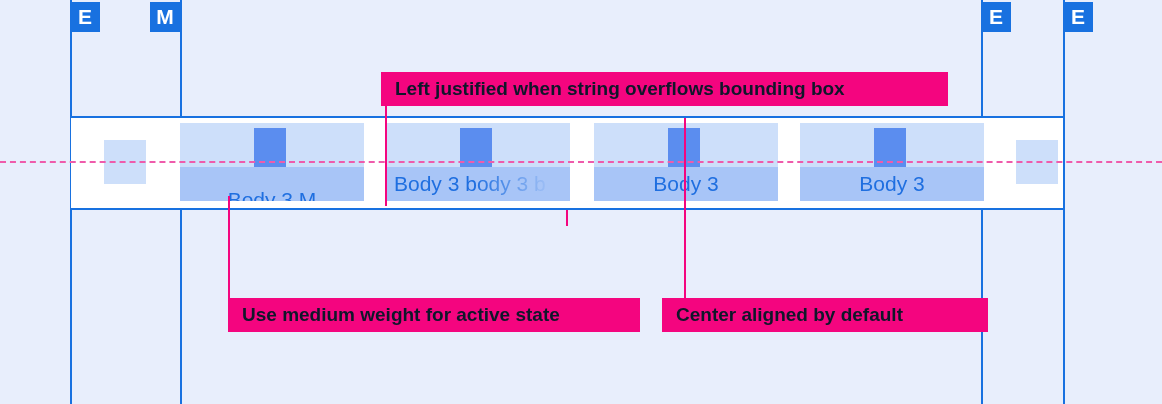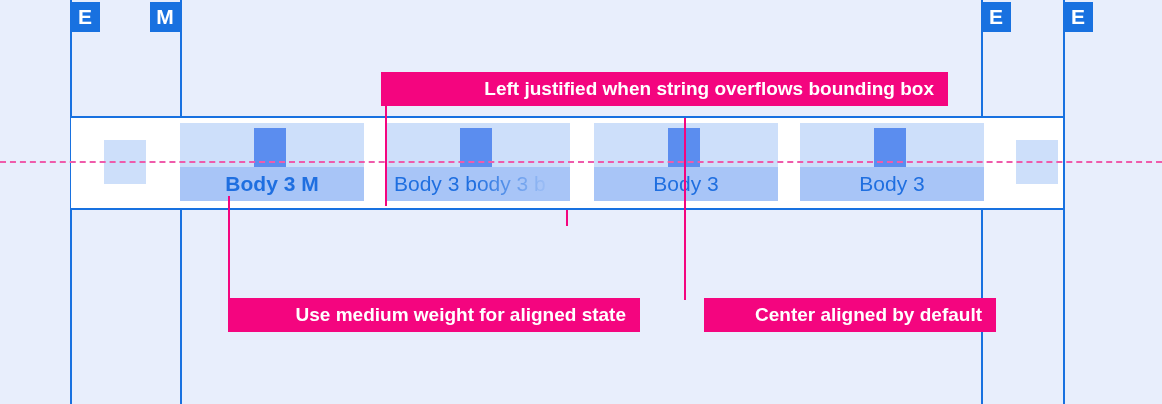--- a/index.html
+++ b/index.html
@@ -94,21 +94,22 @@
   .tab .label-text.center {
     left: 0;
     right: 0;
     text-align: center;
   }
   .tab .label-text.left {
     left: 8px;
     text-align: left;
   }
   .tab .label-text.medium {
-    font-weight: bold;
+    font-weight: normal;
+    margin-top: 16px;
   }
   
   .fade-mask {
     position: absolute;
     top: 44px;
     right: 0;
     width: 96px;
     height: 34px;
     background: linear-gradient(to right, rgba(168,197,247,0) 0%, rgba(168,197,247,1) 82%);
     pointer-events: none;
@@ -125,29 +126,28 @@
     font-size: 21px;
     font-weight: bold;
     line-height: 30px;
     text-align: center;
   }
 
   
   .callout {
     position: absolute;
     background: #f4057f;
-    color: #ffffff;
+    color: #0f172a;
     font-size: 19px;
     font-weight: bold;
     line-height: 34px;
     height: 34px;
     padding: 0 14px;
     white-space: nowrap;
     box-sizing: border-box;
-    text-align: right;
   }
   .leader {
     position: absolute;
     width: 2px;
     background: #f4057f;
   }
 </style>
 </head>
 <body>
 
@@ -214,17 +214,17 @@
 
   <div class="leader" style="left:566px; top:210px; height:16px"></div>
 
   <div class="leader" style="left:228px; top:196px; height:104px"></div>
 
   <div class="leader" style="left:684px; top:118px; height:182px"></div>
 
   <div class="callout" style="left:381px; top:72px; width:567px">Left justified when string overflows bounding box</div>
 
 
-  <div class="callout" style="left:228px; top:298px; width:412px">Use medium weight for aligned state</div>
-
-  <div class="callout" style="left:704px; top:298px; width:292px">Center aligned by default</div>
+  <div class="callout" style="left:228px; top:298px; width:412px">Use medium weight for active state</div>
+
+  <div class="callout" style="left:662px; top:298px; width:326px">Center aligned by default</div>
 
 </div>
 
 </body></html>

